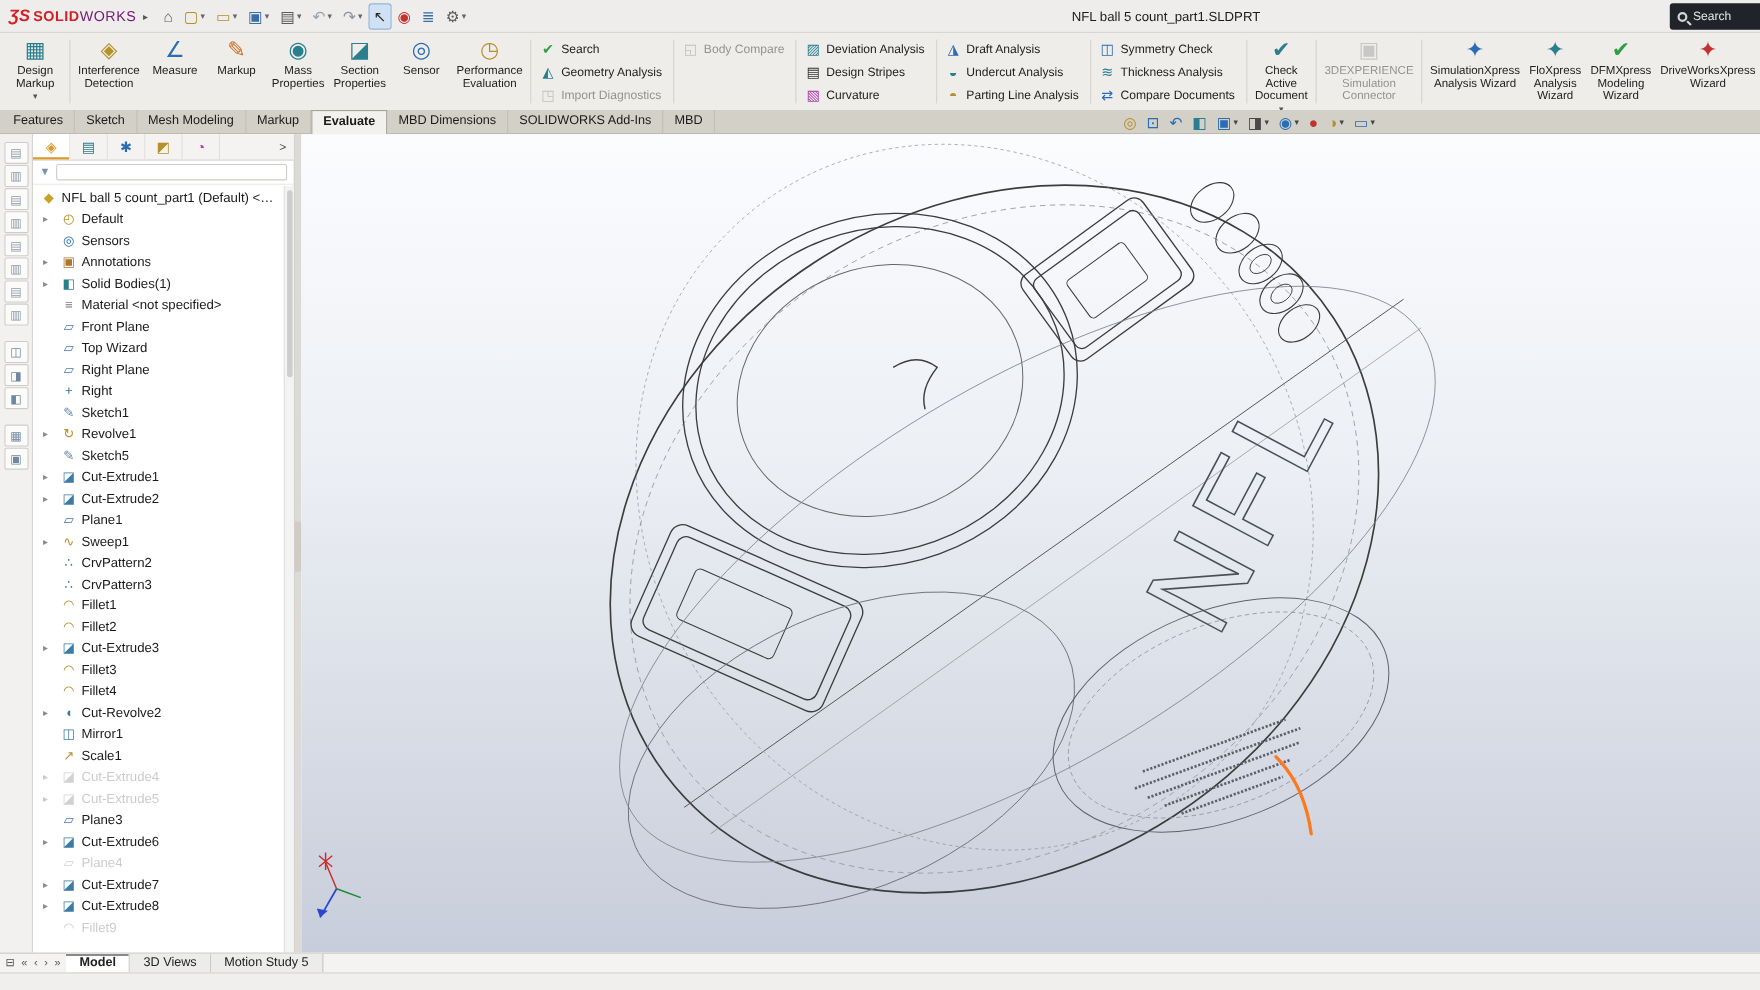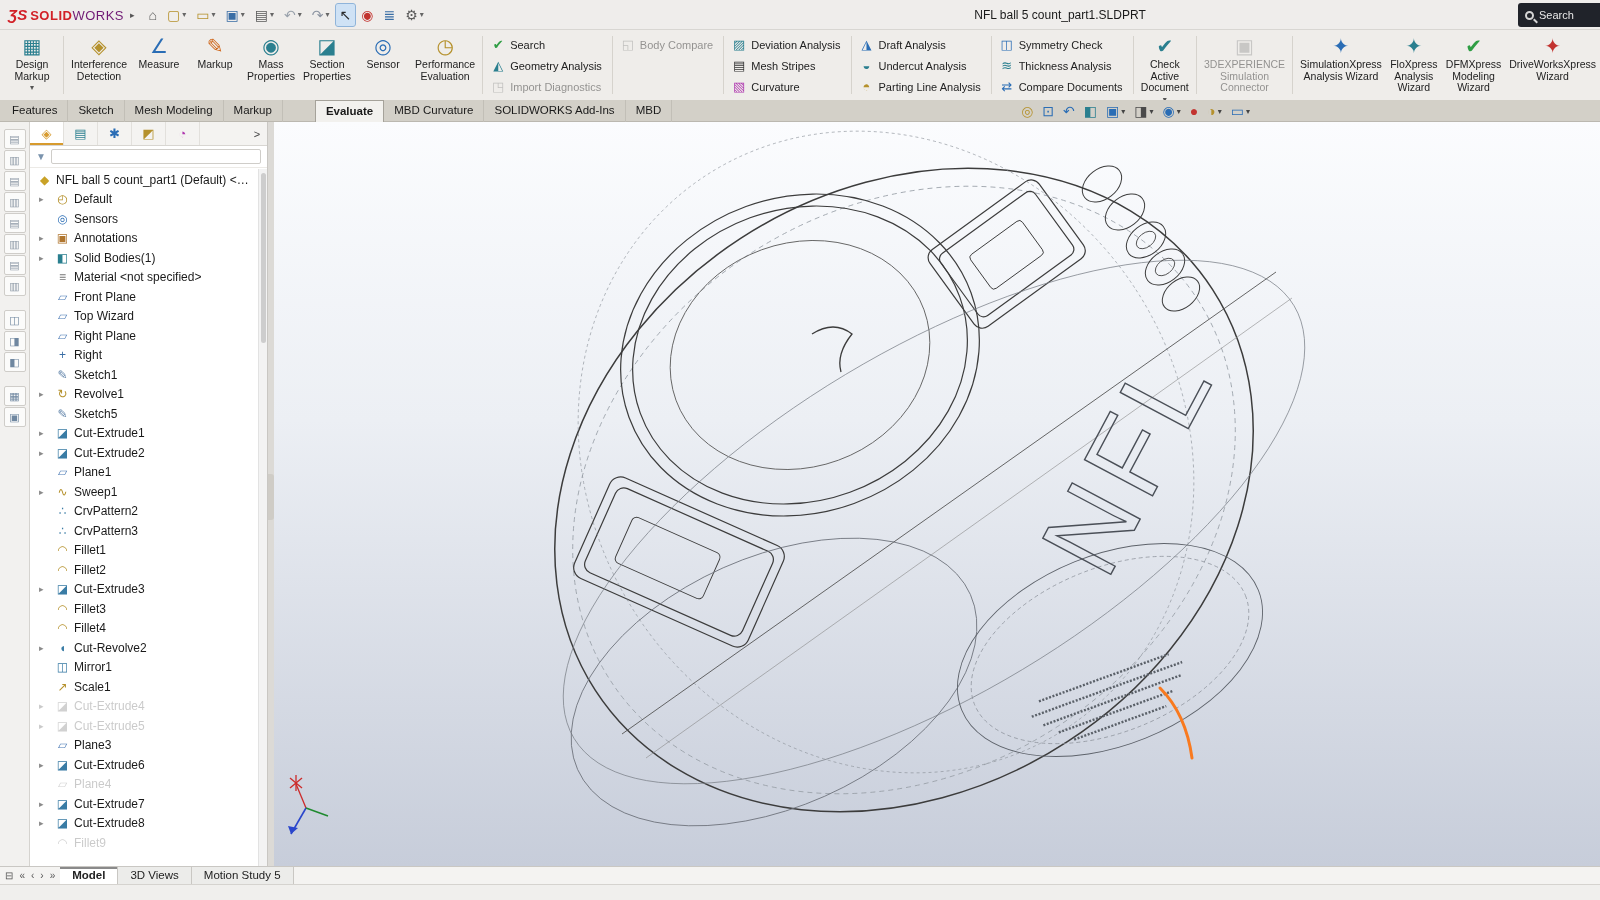--- a/index.html
+++ b/index.html
@@ -44,21 +44,21 @@
   .rbtn-sm .rlbl { font-size:11px; color:#222; margin-left:3px; }
   .rsep { width:1px; background:#d6d3cd; margin:6px 3px; flex:none; }
   .grayed { opacity:.45; }
 
   
   #tabbar { position:absolute; top:100px; left:0; right:0; height:22px; background:#d3d0c8;
             border-bottom:1px solid #bbb8b0; }
   .ctabs { display:flex; height:22px; padding-left:2px; }
   .ctab { padding:0 10px; font-size:11.5px; line-height:21px; color:#1a1a1a;
           border-right:1px solid #c2bfb7; }
-  .ctab.active { background:#f2f1ee; font-weight:bold; border:1px solid #a5a29a; border-bottom:none;margin-left:32px; }
+  .ctab.active { background:#f2f1ee; font-weight:bold; border:1px solid #a5a29a; border-bottom:none; }
   .headsup { position:absolute; right:350px; top:0; height:22px; display:flex; align-items:center; gap:9px; }
   .hud-item { display:flex; align-items:center; }
   .hud-icon { font-size:14px; line-height:14px; }
   .hud-dd { font-size:8px; color:#444; margin-left:2px; }
 
   
   #main { position:absolute; top:122px; left:0; right:0; height:744px; display:flex; }
 
   #leftstrip { width:30px; background:#f2f1ef; border-right:1px solid #d5d3cf; flex:none; padding-top:6px; }
   .ls-icon { width:22px; height:20px; margin:1px auto; border:1px solid #cfcdc9; background:#fbfbfa;
@@ -240,21 +240,21 @@
       </div>
     </div>
     <div class="rsep"></div>
     <div class="rb-stack">
       <div class="rbtn-sm">
         <span class="ric" style="color: rgb(42, 127, 143);">▨</span>
         <span class="rlbl">Deviation Analysis</span>
       </div>
       <div class="rbtn-sm">
         <span class="ric" style="color: rgb(51, 51, 51);">▤</span>
-        <span class="rlbl">Mesh Stripes</span>
+        <span class="rlbl">Design Stripes</span>
       </div>
       <div class="rbtn-sm">
         <span class="ric" style="color: rgb(176, 58, 176);">▧</span>
         <span class="rlbl">Curvature</span>
       </div>
     </div>
     <div class="rsep"></div>
     <div class="rb-stack">
       <div class="rbtn-sm">
         <span class="ric" style="color: rgb(42, 109, 181);">◮</span>
@@ -340,21 +340,21 @@
       <div class="ctab">
     <span>Mesh Modeling</span>
   </div>
       <div class="ctab">
     <span>Markup</span>
   </div>
       <div class="ctab active">
     <span>Evaluate</span>
   </div>
       <div class="ctab">
-    <span>MBD Curvature</span>
+    <span>MBD Dimensions</span>
   </div>
       <div class="ctab">
     <span>SOLIDWORKS Add-Ins</span>
   </div>
       <div class="ctab">
     <span>MBD</span>
   </div>
     </div>
   <div class="headsup">
       <div class="hud-item">

